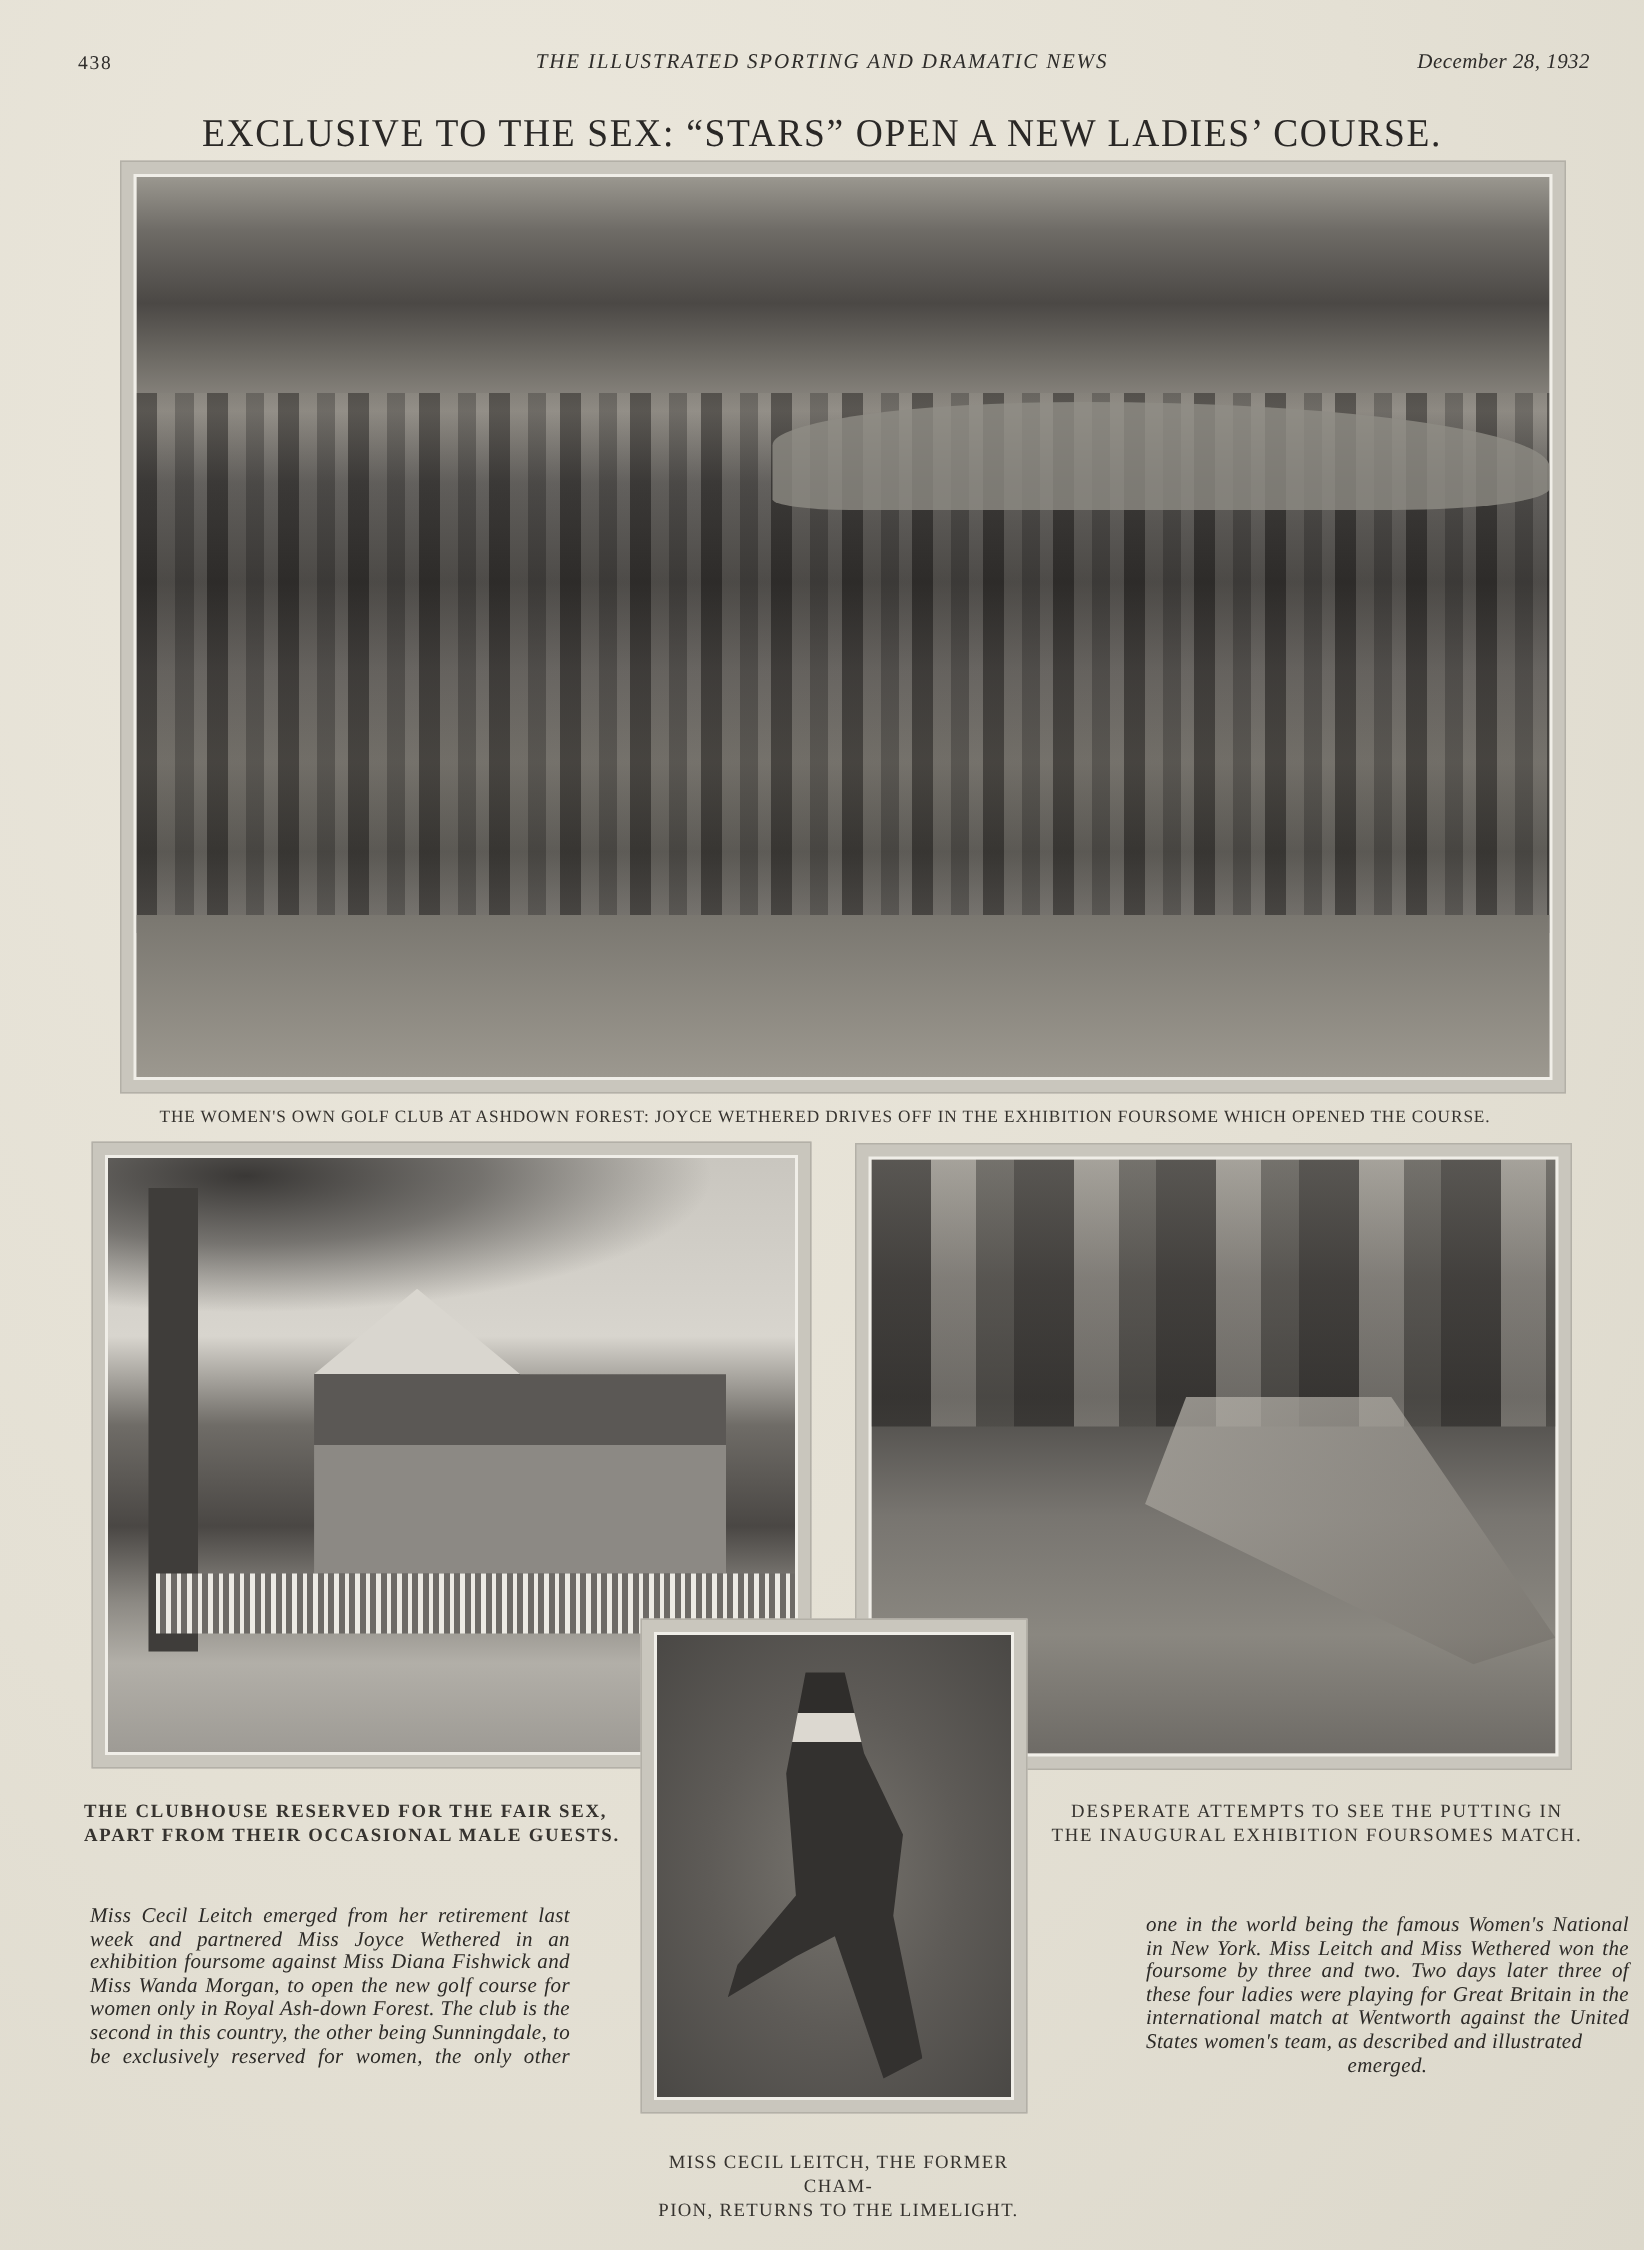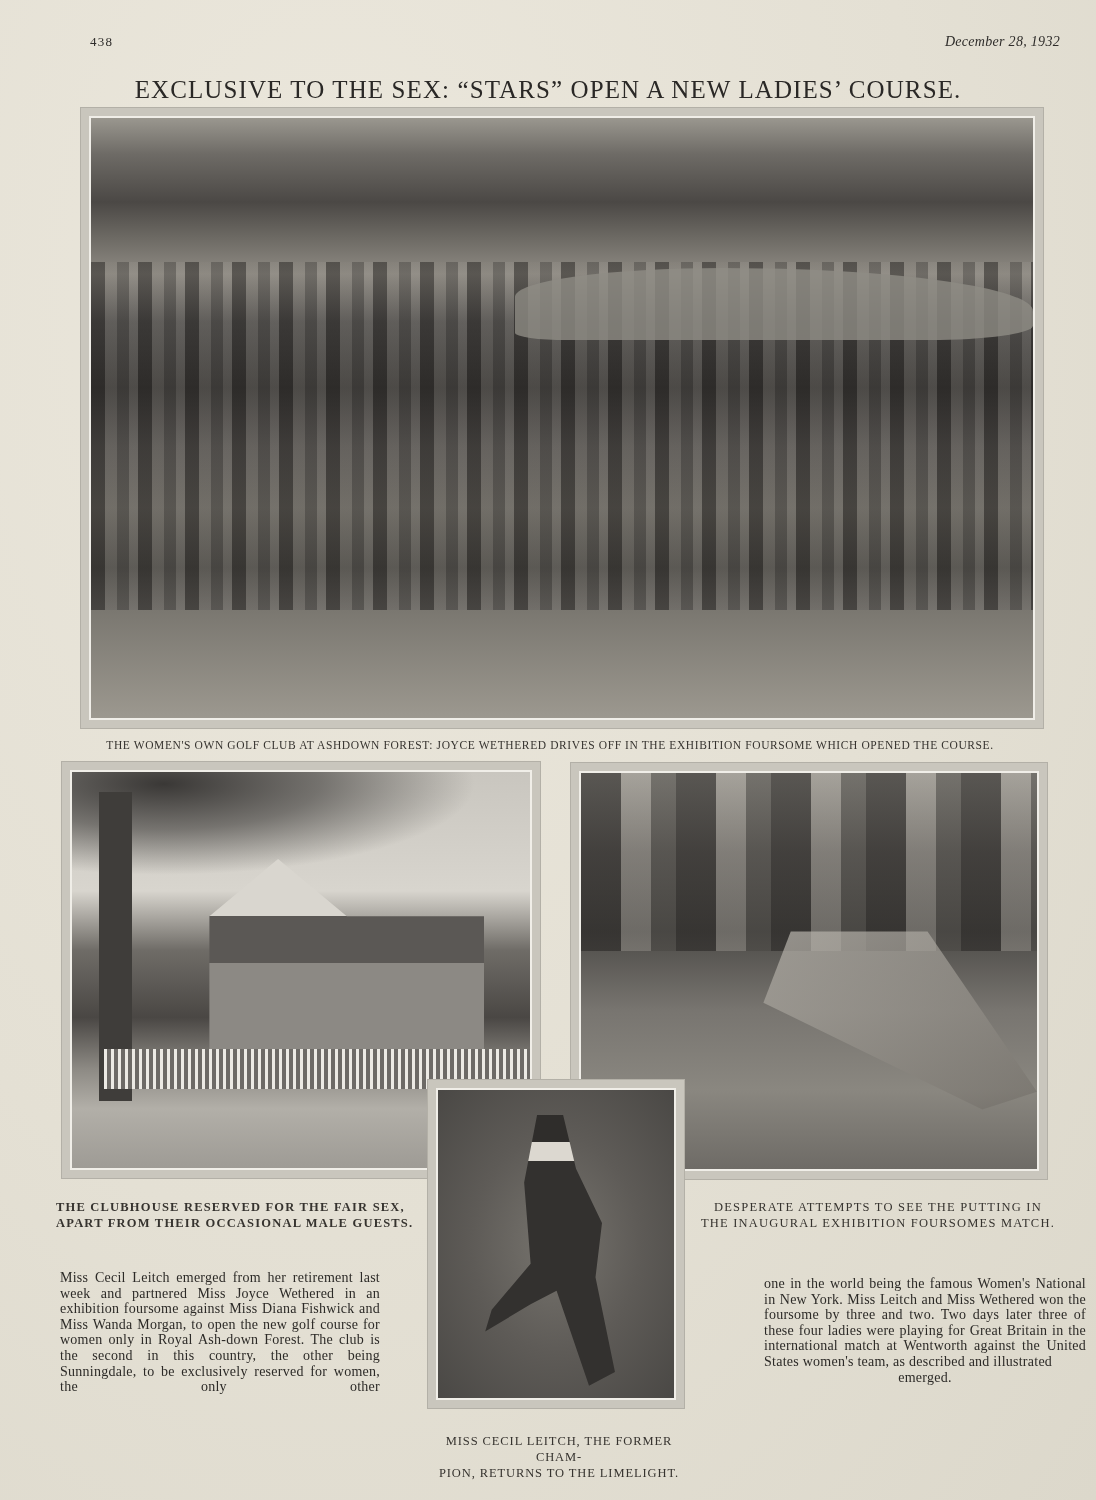--- a/index.html
+++ b/index.html
@@ -8,21 +8,21 @@
     background: #e6e2d6;
     background-image: radial-gradient(ellipse at 30% 20%, #ebe7dc 0%, #e4e0d4 55%, #dcd8cb 100%);
     font-family: "Liberation Serif", "DejaVu Serif", serif;
     color: #2e2c2a;
   }
   .abs { position: absolute; }
   .running-head {
     top: 34px; left: 0; width: 1096px; height: 20px;
     font-style: italic; font-size: 14px; letter-spacing: 1.2px;
   }
-  .page-number { position: absolute; left: 52px; top: 0; font-style: normal; font-size: 13px; margin-left: 38px; }
+  .page-number { position: absolute; left: 52px; top: 0; font-style: normal; font-size: 13px; }
   .journal-title { position: absolute; left: 0; width: 1096px; text-align: center; top: 0; }
   .issue-date { position: absolute; right: 36px; top: 0; letter-spacing: 0.3px; }
   .headline {
     top: 76px; left: 0; width: 1096px; text-align: center;
     font-size: 25px; letter-spacing: 1.1px; color: #2a2826;
     transform: scaleY(1.05);
   }
   .frame {
     background: #c9c6bd;
     border: 1px solid #b3b0a7;
@@ -90,32 +90,33 @@
     clip-path: polygon(40% 0, 60% 0, 70% 20%, 90% 40%, 85% 60%, 100% 95%, 80% 100%, 55% 65%, 35% 70%, 0 80%, 5% 72%, 35% 55%, 30% 25%);
   }
   .caption {
     font-size: 12.5px; letter-spacing: 1.2px; text-transform: uppercase; line-height: 16px; color: #36332f;
   }
   .caption-main { top: 737px; left: 50px; width: 1000px; text-align: center; font-size: 11.5px; letter-spacing: 0.6px; }
   .caption-club { top: 1199px; left: 56px; width: 360px; font-weight: bold; }
   .caption-putting { top: 1199px; left: 700px; width: 356px; text-align: center; }
   .caption-leitch { top: 1418px; left: 424px; width: 270px; text-align: center; letter-spacing: 0.9px; margin-top: 15px; }
   .body-text {
-    font-size: 14px; line-height: 15.6px; text-align: justify; color: #2c2a27;
+    font-style: italic; font-size: 14px; line-height: 15.6px; text-align: justify; color: #2c2a27;
     letter-spacing: 0.25px;
   }
   .body-left { top: 1270px; left: 60px; width: 320px; text-align-last: justify; }
   .body-right { top: 1276px; left: 764px; width: 322px; }
   .body-right .last { text-align: center; display: block; }
 </style>
 </head>
 <body>
 
 <div class="abs running-head">
   <span class="page-number">438</span>
+  <span class="journal-title">THE ILLUSTRATED SPORTING AND DRAMATIC NEWS</span>
   <span class="issue-date">December 28, 1932</span>
 </div>
 
 <div class="abs headline">EXCLUSIVE TO THE SEX: “STARS” OPEN A NEW LADIES’ COURSE.</div>
 
 <div class="abs frame" style="left:80px; top:107px; width:964px; height:622px;">
   <div class="photo photo-main">
     <div class="crowd"></div>
     <div class="green"></div>
     <div class="grass"></div>

